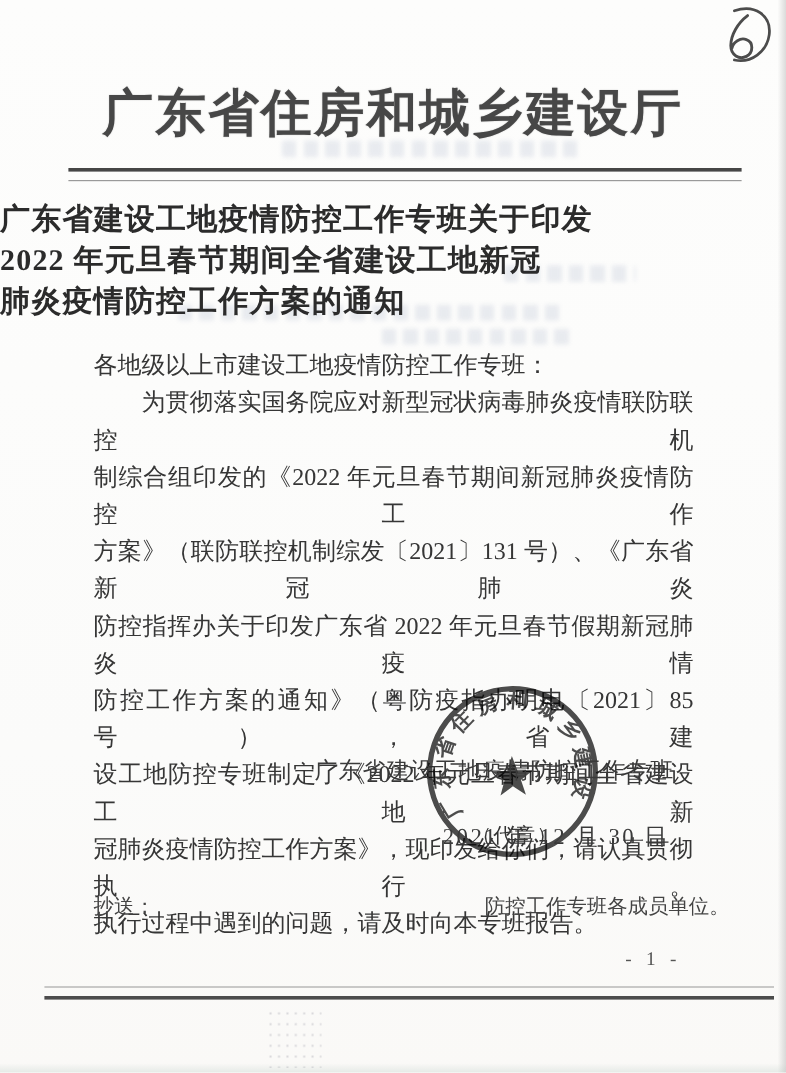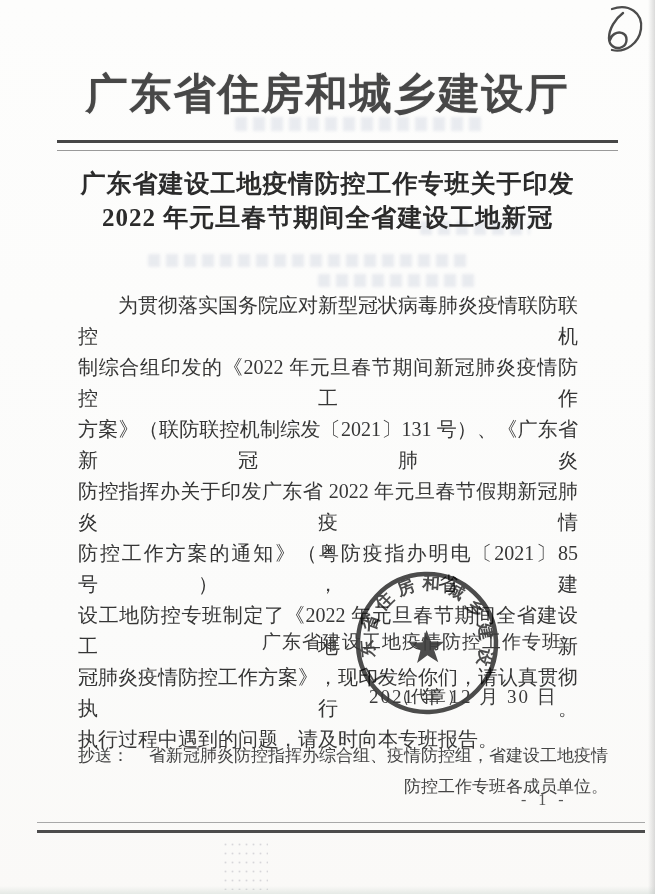--- a/index.html
+++ b/index.html
@@ -27,21 +27,20 @@
     white-space:nowrap;
   }
   .header-rule{
     position:absolute;left:57px;top:140px;width:561px;height:7px;
     border-top:3px solid #464646;
     border-bottom:1px solid #9a9a9a;
   }
 
   .doc-title{
     position:absolute;left:0;top:167px;width:655px;
-    text-align:center;
     font-size:25px;font-weight:bold;line-height:34px;letter-spacing:1px;
     color:#2b2b2b;
   }
 
   .body-block{
     position:absolute;left:78px;top:290px;width:500px;
     font-size:20px;line-height:31px;color:#363636;
   }
   .bline{width:500px;white-space:nowrap;}
   .jline{white-space:normal;text-align:justify;text-align-last:justify;}
@@ -119,23 +118,25 @@
   <div class="ghost ghost2"></div>
   <div class="ghost ghost3"></div>
   <div class="ghost ghost4"></div>
 
   <div class="letterhead">广东省住房和城乡建设厅</div>
   <div class="header-rule"></div>
 
   <div class="doc-title">
     <div>广东省建设工地疫情防控工作专班关于印发</div>
     <div>2022 年元旦春节期间全省建设工地新冠</div>
+    <div>肺炎疫情防控工作方案的通知</div>
   </div>
 
   <div class="body-block">
+    <div class="bline">各地级以上市建设工地疫情防控工作专班：</div>
     <div class="bline jline indent">为贯彻落实国务院应对新型冠状病毒肺炎疫情联防联控机</div>
     <div class="bline jline">制综合组印发的《2022 年元旦春节期间新冠肺炎疫情防控工作</div>
     <div class="bline jline">方案》（联防联控机制综发〔2021〕131 号）、《广东省新冠肺炎</div>
     <div class="bline jline">防控指挥办关于印发广东省 2022 年元旦春节假期新冠肺炎疫情</div>
     <div class="bline jline">防控工作方案的通知》（粤防疫指办明电〔2021〕85 号），省建</div>
     <div class="bline jline">设工地防控专班制定了《2022 年元旦春节期间全省建设工地新</div>
     <div class="bline jline">冠肺炎疫情防控工作方案》，现印发给你们，请认真贯彻执行。</div>
     <div class="bline">执行过程中遇到的问题，请及时向本专班报告。</div>
   </div>
 
@@ -151,21 +152,20 @@
   </svg>
 
   <div class="sig-org">广东省建设工地疫情防控工作专班</div>
   <div class="sig-note">（代章）</div>
   <div class="sig-date">2021 年 12 月 30 日</div>
 
   <div class="cc-block">
     <div class="cc-row">
       <div class="cc-label">抄送：</div>
       <div class="cc-lines">
-        <div>省新冠肺炎防控指挥办综合组、疫情防控组，省建设工地疫情</div>
         <div>防控工作专班各成员单位。</div>
       </div>
     </div>
   </div>
 
   <div class="page-num">- 1 -</div>
   <div class="footer-rule"></div>
 
   <div class="speckle"></div>
   <div class="edge-right"></div>

